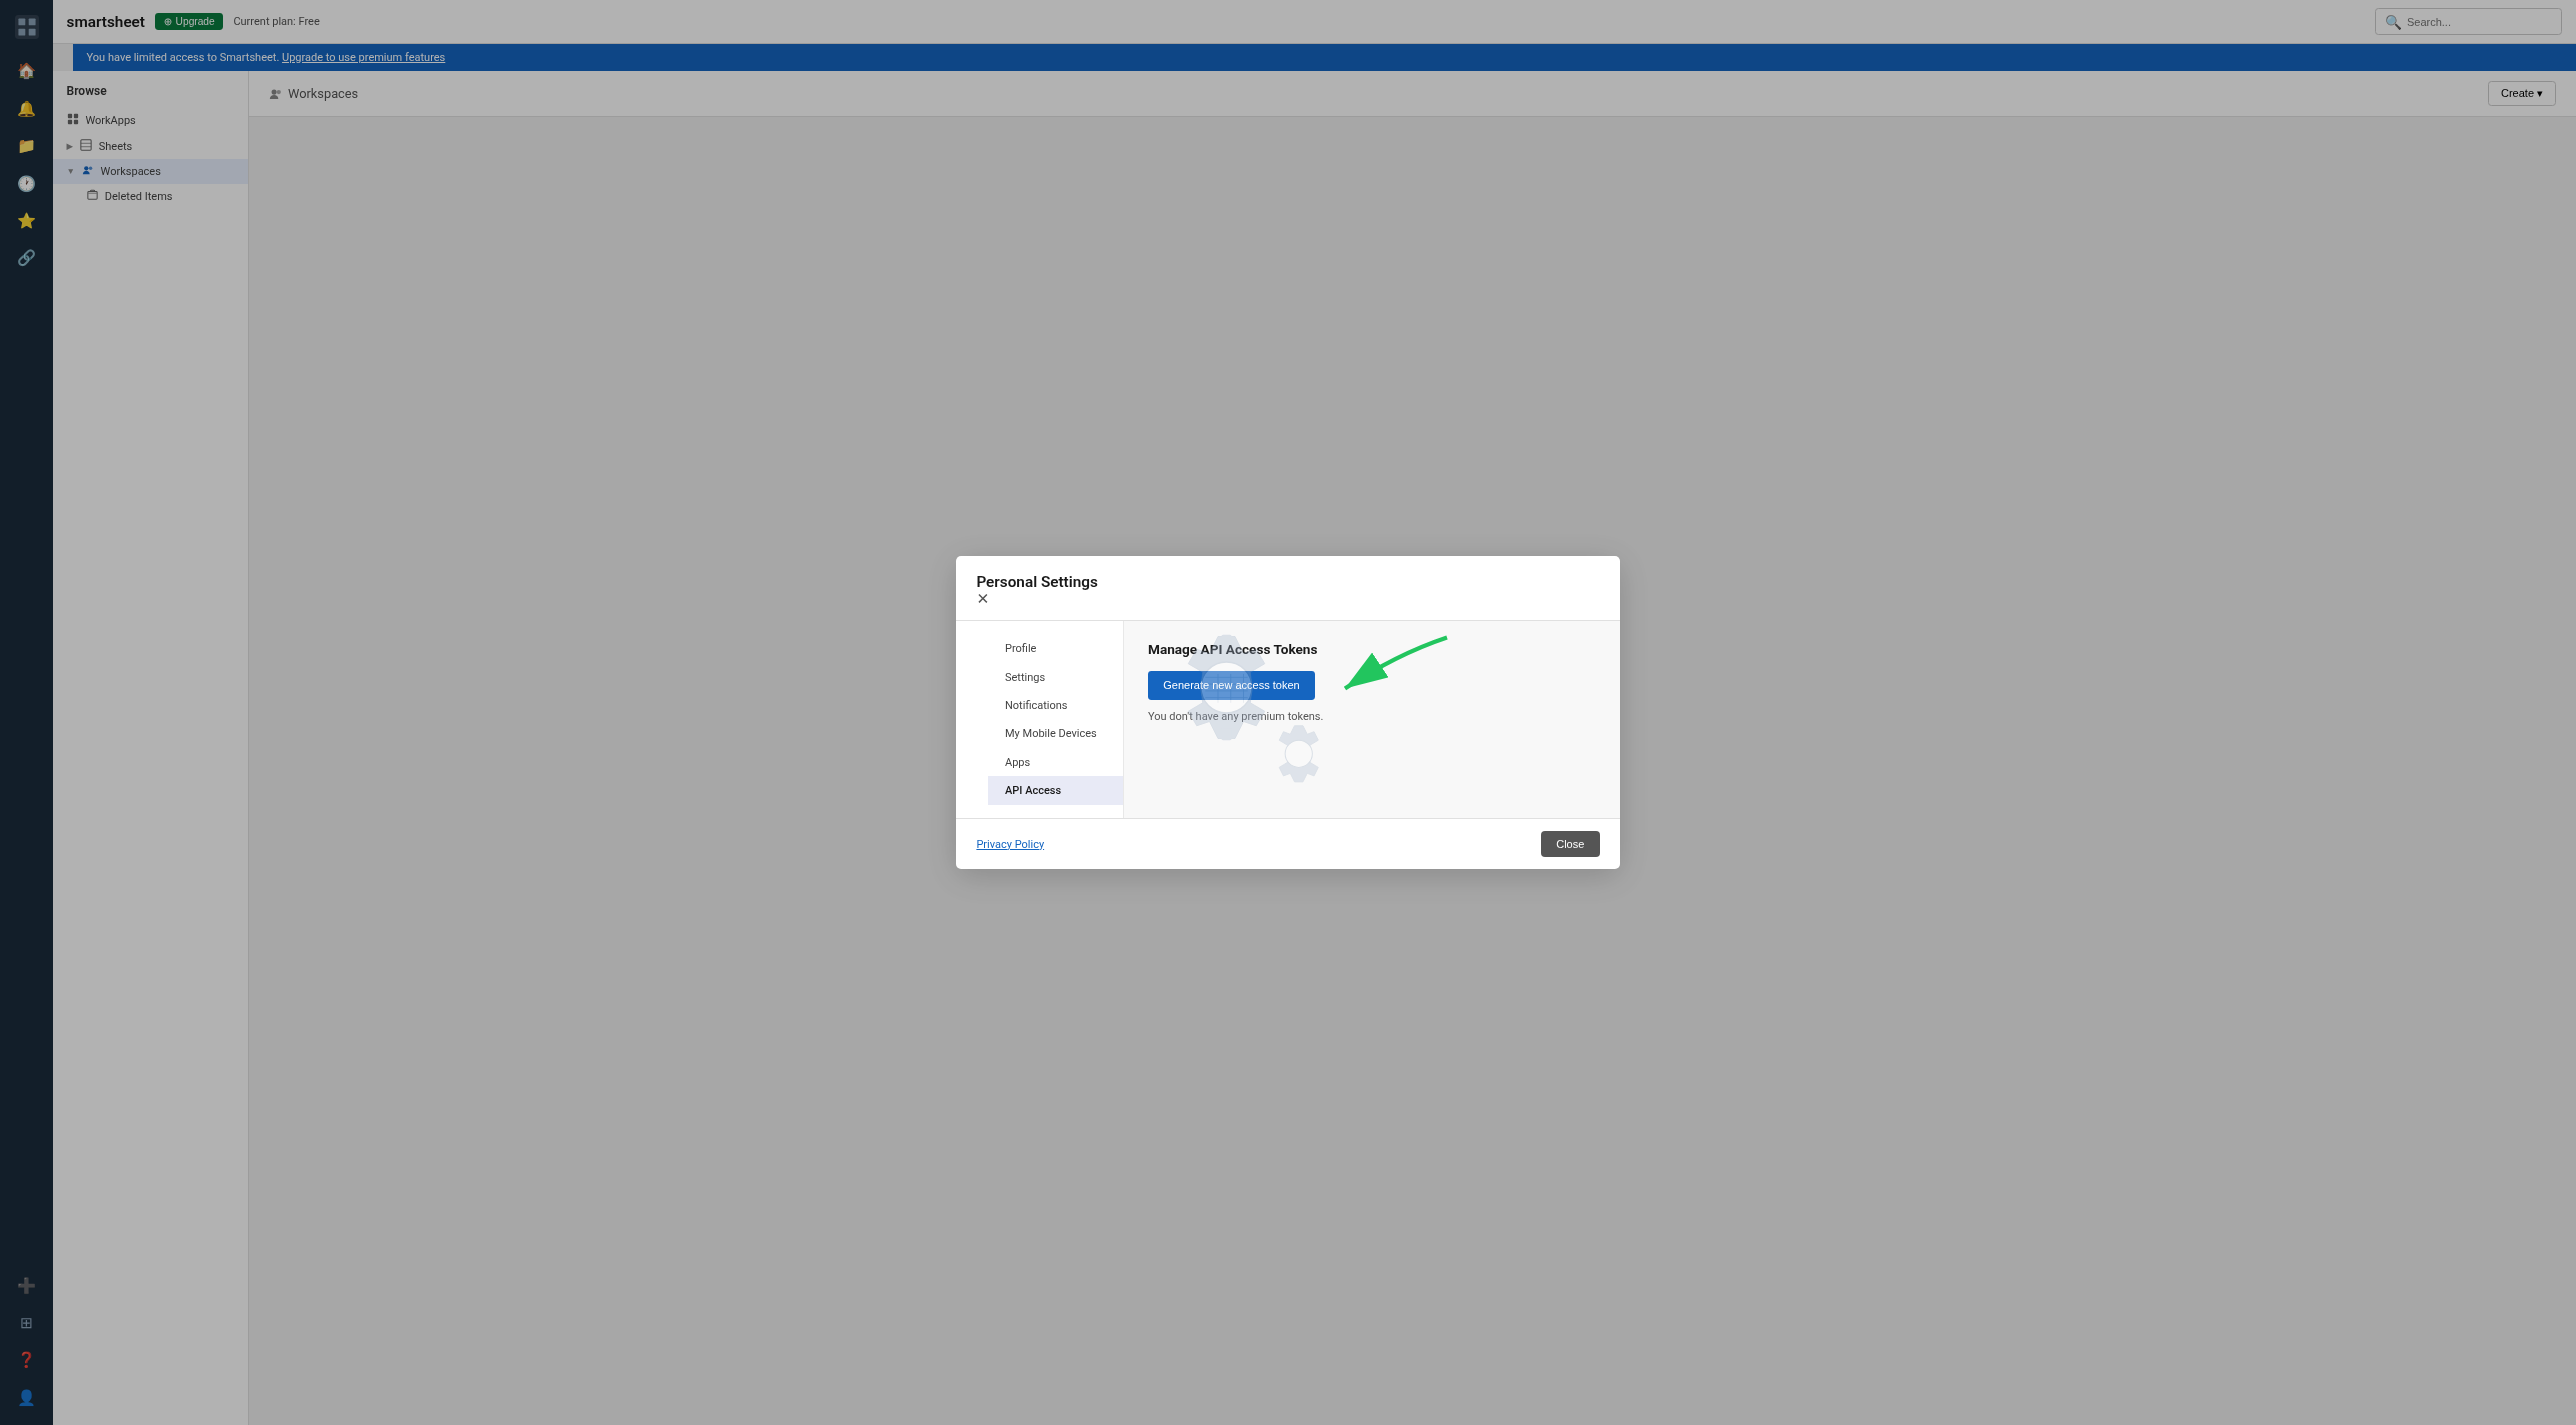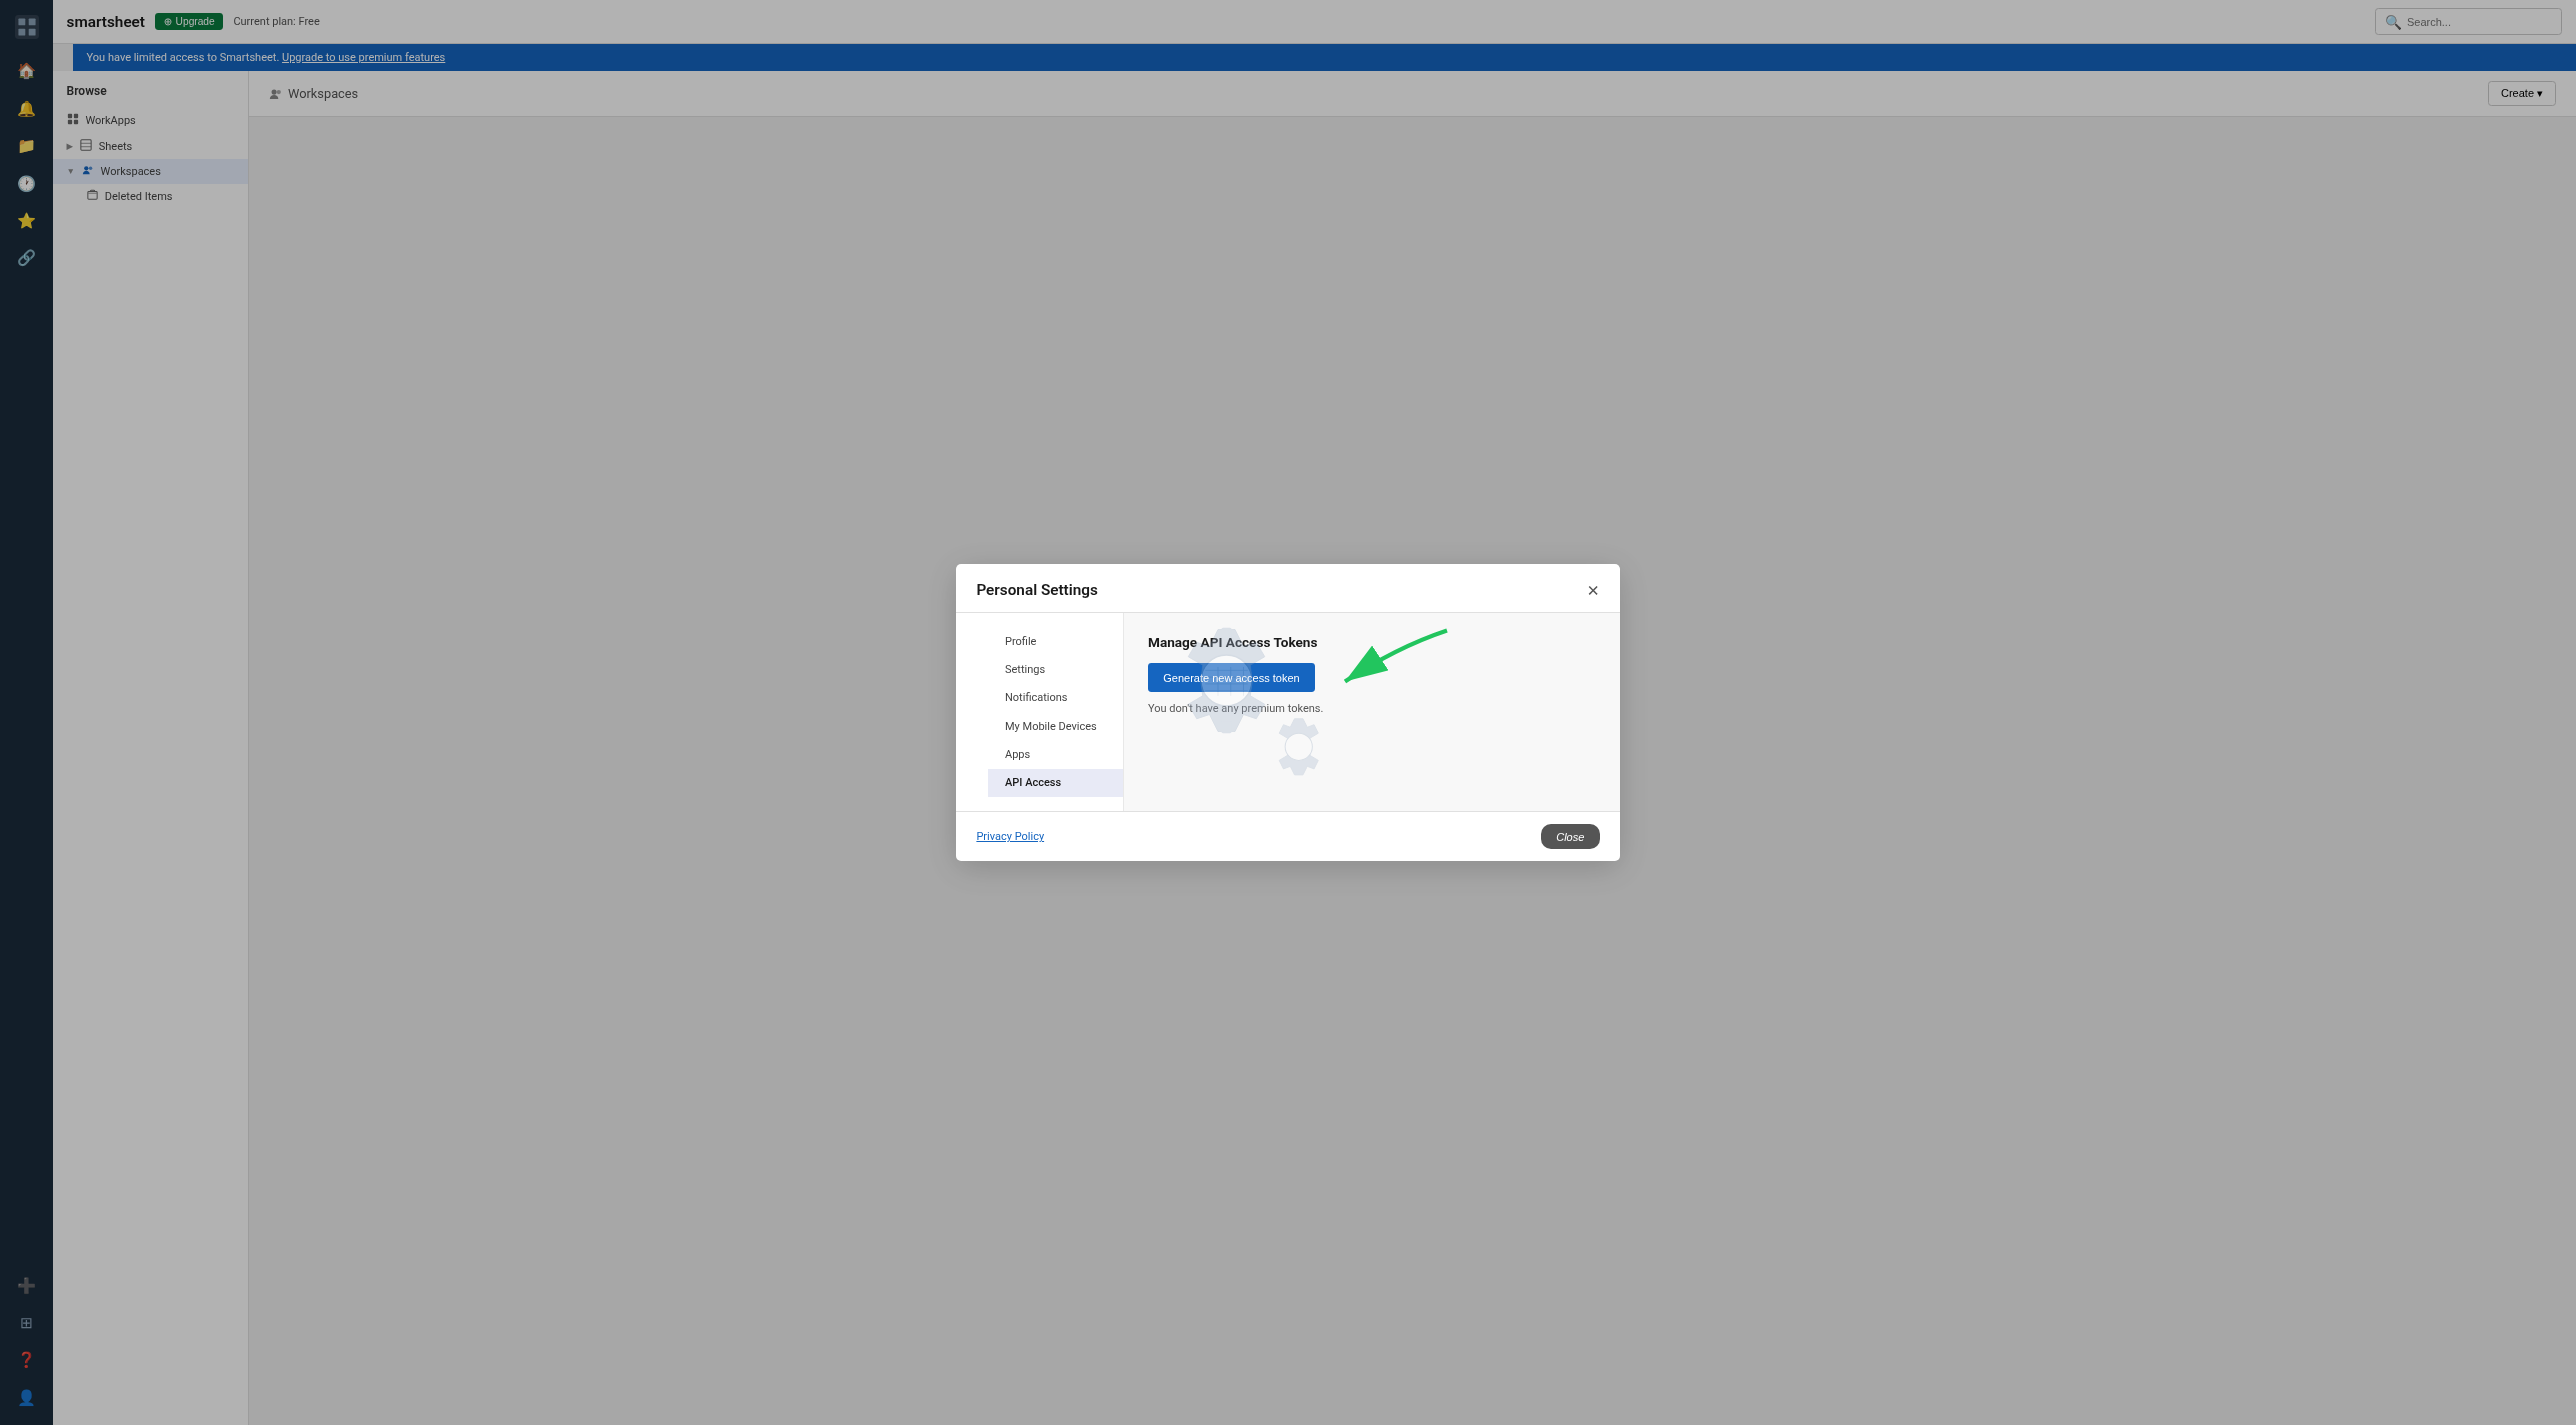--- a/index.html
+++ b/index.html
@@ -207,22 +207,23 @@
       max-height: 528px;
       box-shadow: 0 6.8px 34px rgba(0,0,0,0.18);
       display: flex;
       flex-direction: column;
       position: relative;
     }
     .modal-header {
       padding: 17px 20.4px 13.6px;
       border-bottom: 0.9px solid #e0e0e0;
       display: flex;
-      align-items: flex-end;
+      align-items: flex-start;
       justify-content: space-between;
+      flex-direction: column;
     }
     .modal-title {
       font-size: 15.3px;
       font-weight: 600;
       color: #1a1a1a;
     }
     .modal-close {
       background: none;
       border: none;
       font-size: 15.3px;
@@ -309,25 +310,24 @@
     .privacy-link {
       font-size: 11px;
       color: #1565c0;
       text-decoration: underline;
       cursor: pointer;
     }
     .close-btn {
       background: #555;
       color: #fff;
       border: none;
-      border-radius: 10px;
+      border-radius: 4px;
       padding: 6.8px 15.3px;
       font-size: 11px;
       cursor: pointer;
-      font-style: italic;
     }
 
     
     .gear-svg {
       width: 239px;
       height: 204px;
     }
   </style>
 </head>
 <body>

